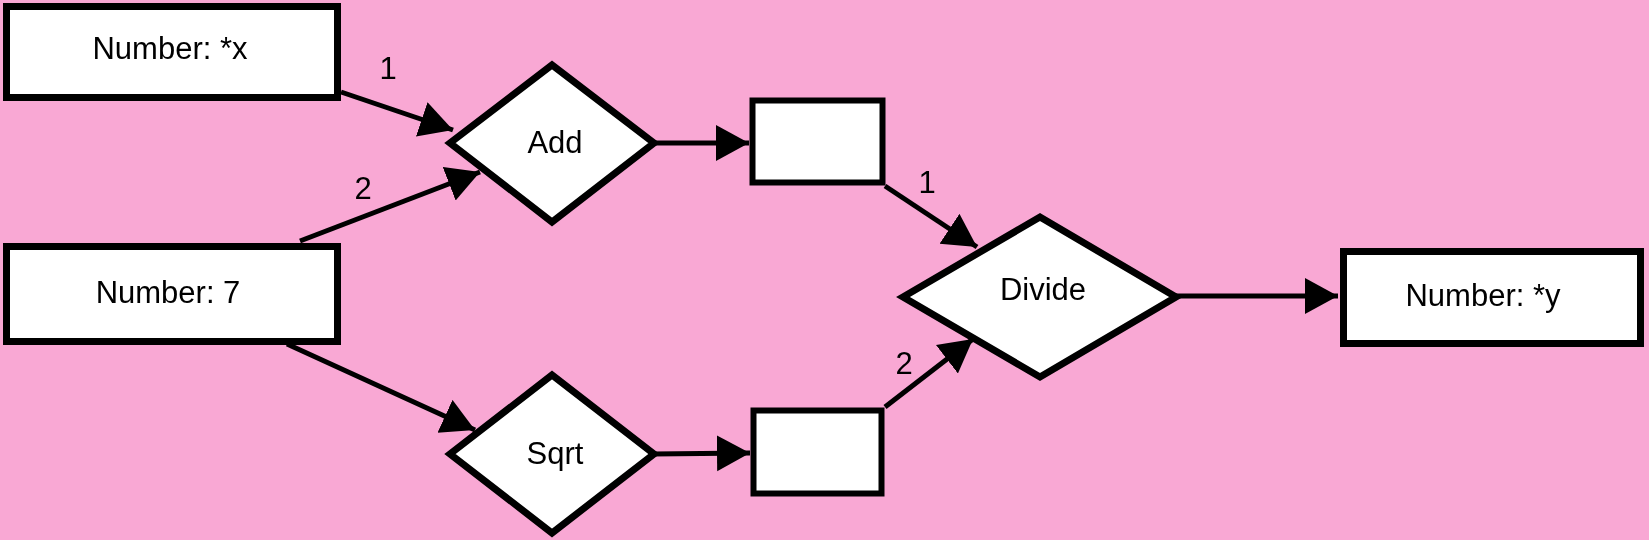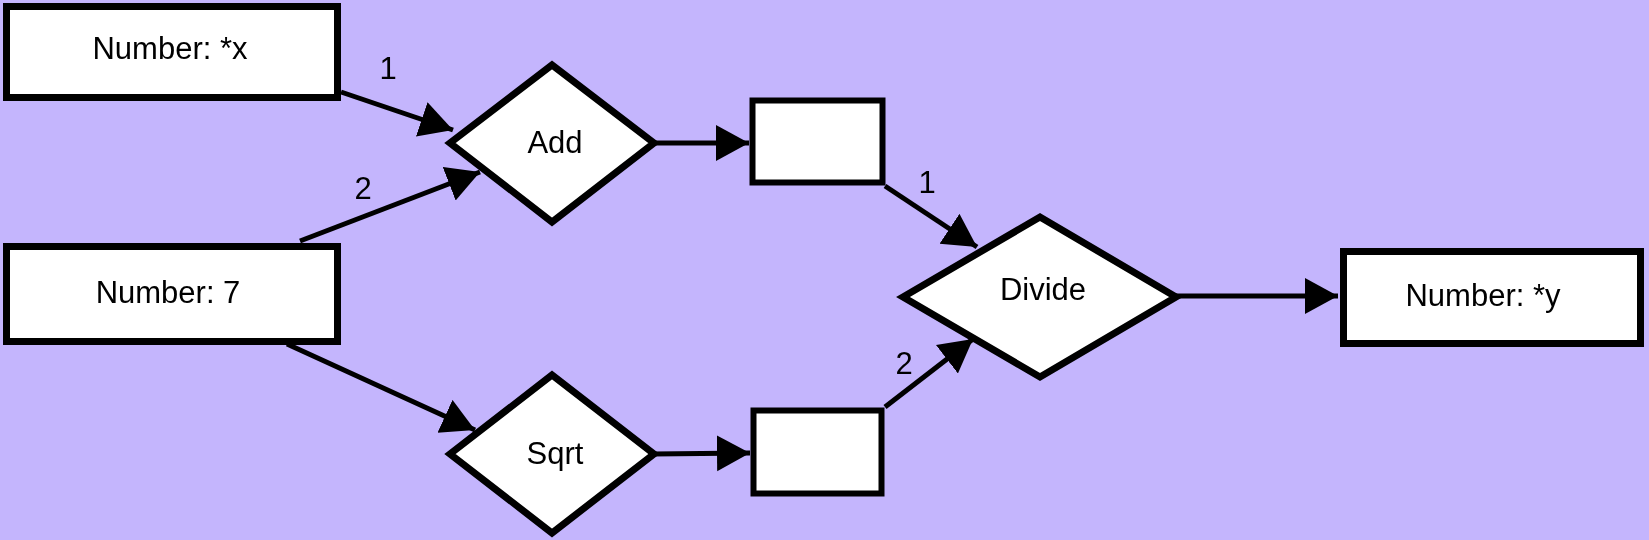--- a/index.html
+++ b/index.html
@@ -4,21 +4,21 @@
 <style>
   html, body {
     margin: 0;
     padding: 0;
     background: #ffffff;
   }
   .canvas-wrap {
     position: relative;
     width: 1649px;
     height: 540px;
-    background: #c4b5fd;
+    background: #f9a8d4;
     overflow: hidden;
   }
   svg { display: block; }
   .node-shape {
     fill: #ffffff;
     stroke: #000000;
   }
   .big-box   { stroke-width: 7px; }
   .small-box { stroke-width: 6px; }
   .diamond   { stroke-width: 7px; stroke-linejoin: miter; }

